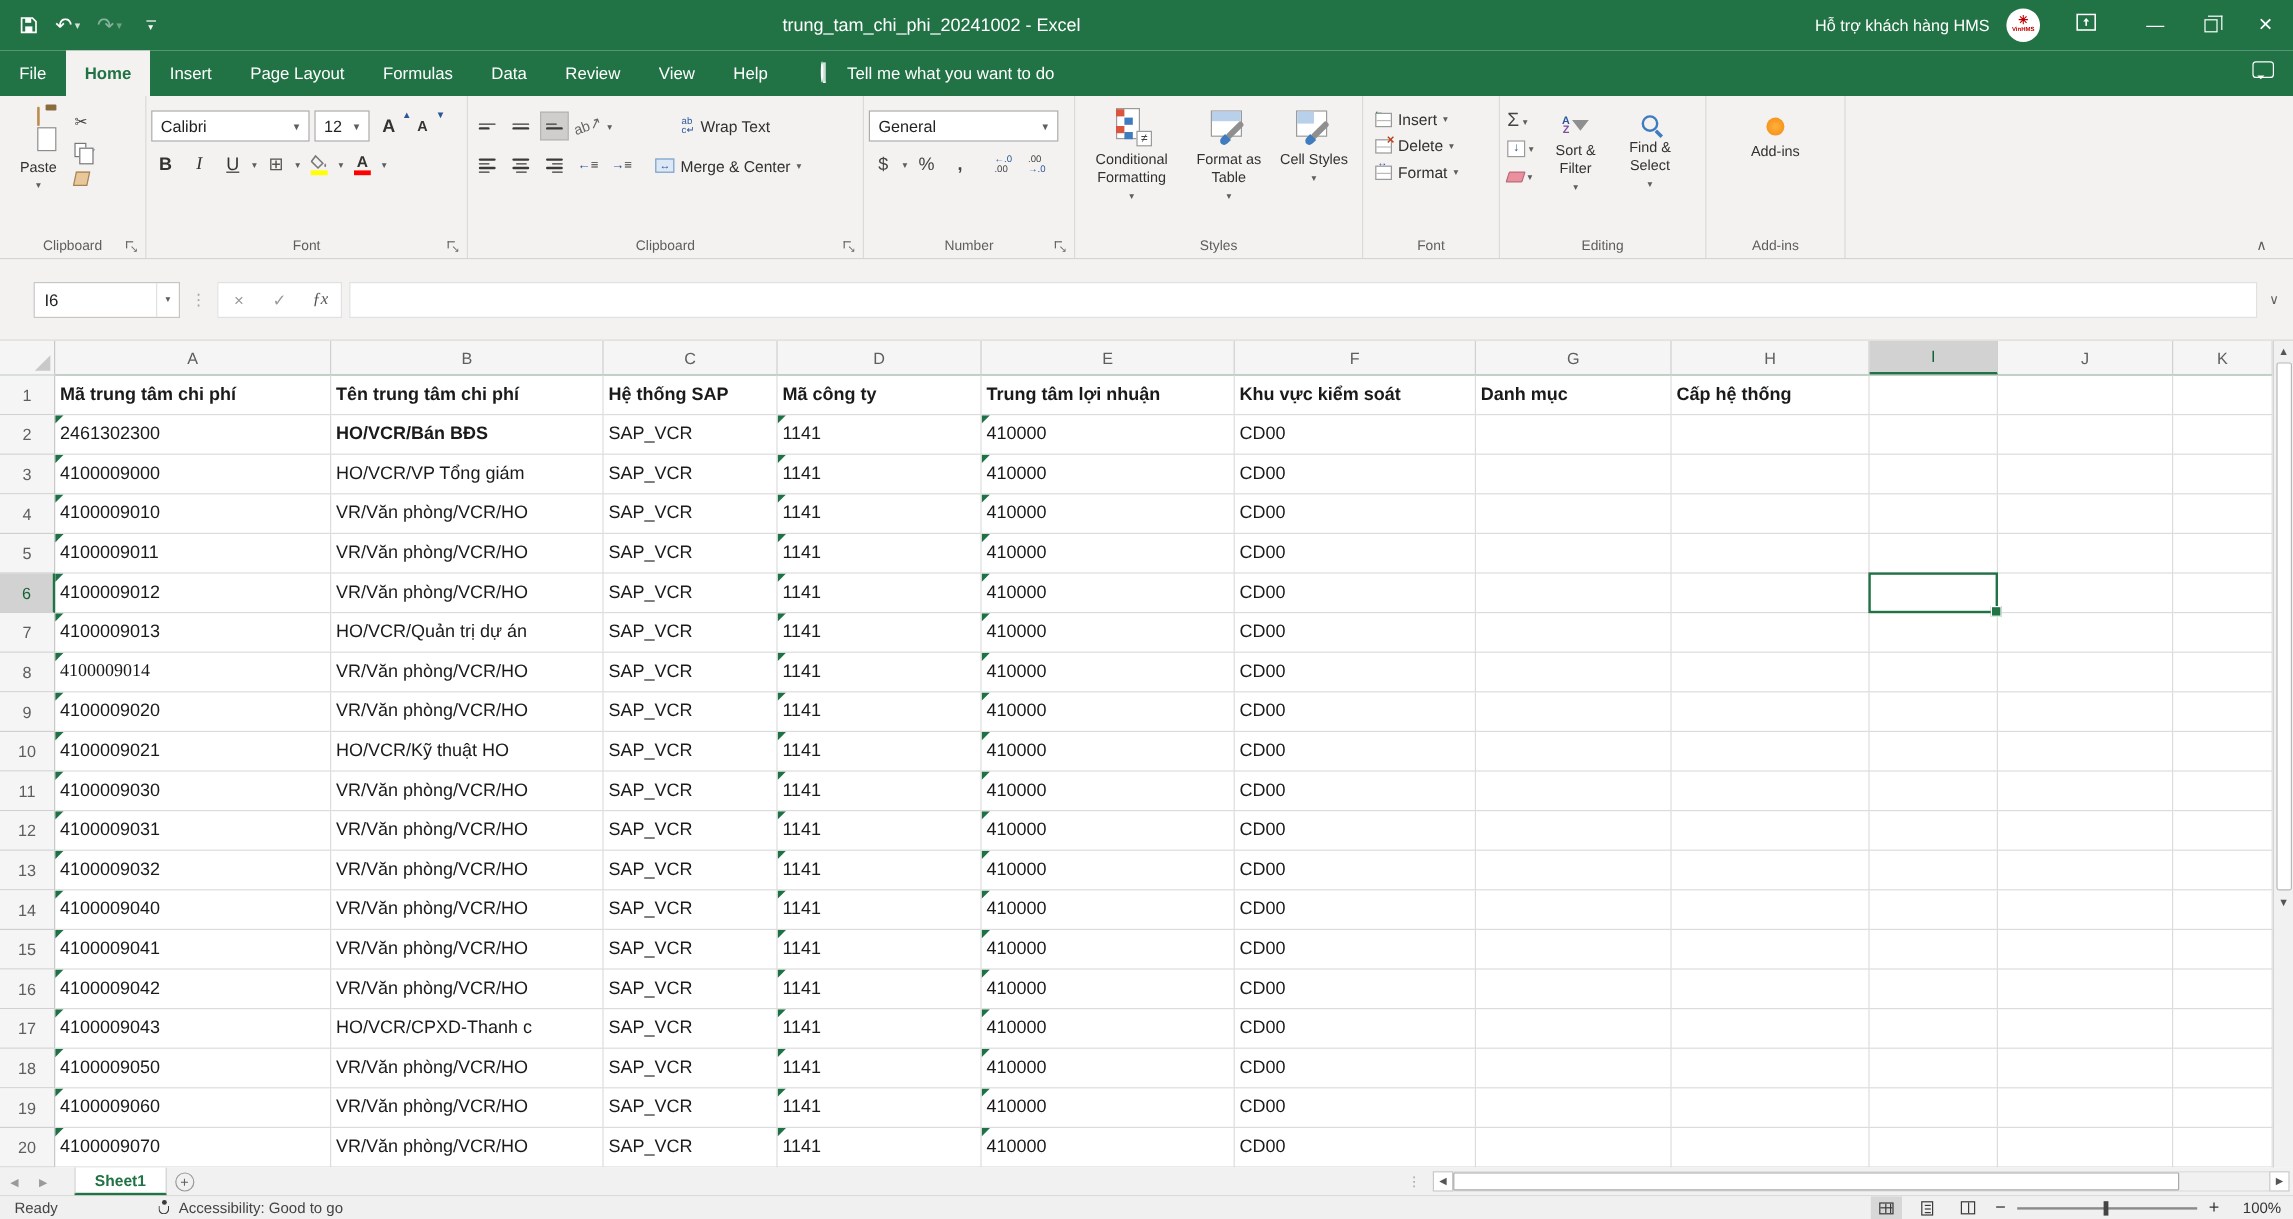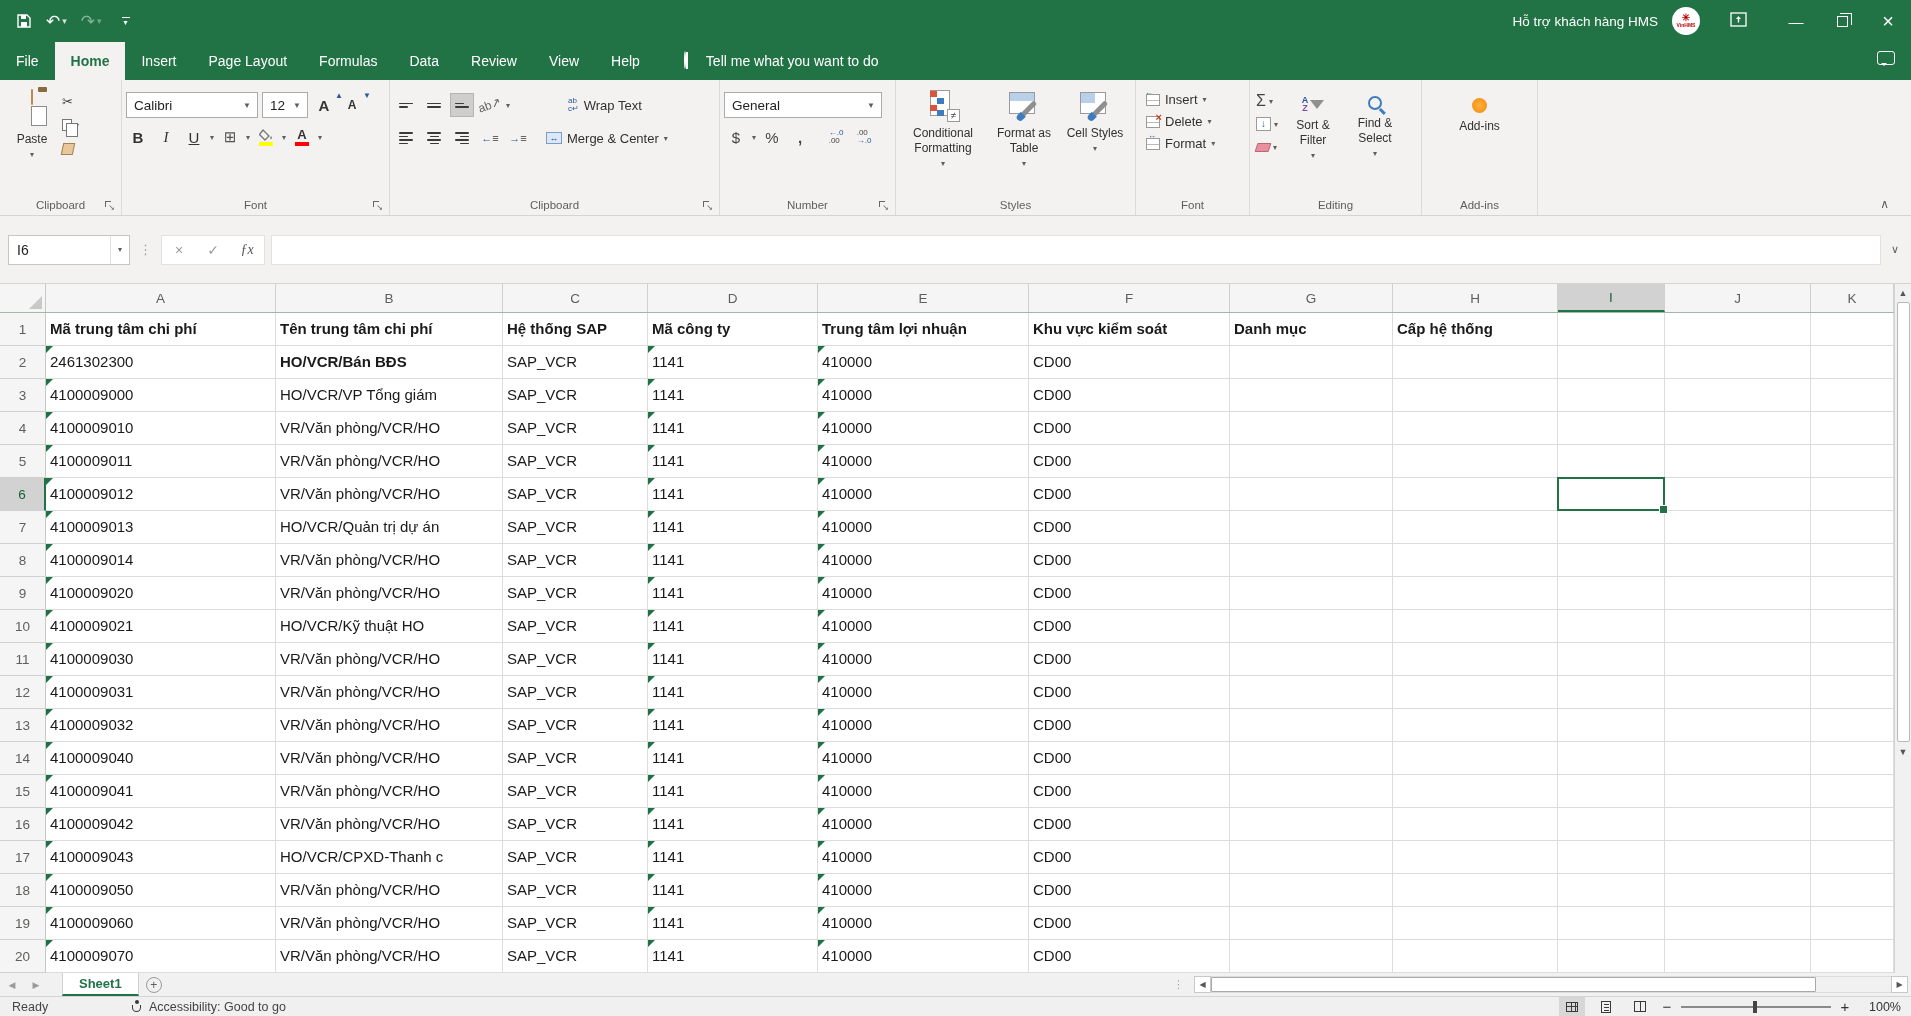--- a/index.html
+++ b/index.html
@@ -119,21 +119,21 @@
   .az { font-size:9px; line-height:8px; font-weight:bold; text-align:center; }
   .az .a { color:#2b579a; } .az .z { color:#7c4fa0; }
   .funnel { width:0; height:0; border-left:7px solid transparent; border-right:7px solid transparent; border-top:9px solid #8f8f8f; margin-left:2px; }
   .mag { width:14px; height:14px; border:2.5px solid #3f7bbf; border-radius:50%; position:relative; }
   .mag::after { content:""; position:absolute; width:7px; height:2.5px; background:#3f7bbf; transform:rotate(45deg); left:9px; top:12px; }
   .sf-icon { display:flex; align-items:center; }
   .addins-dot { width:15px; height:15px; border-radius:50%; background:radial-gradient(circle,#ffb13b 0%,#f7941d 70%,rgba(247,148,29,.25) 100%); }
 
   
   .formulabar { height:68px; background:#f3f2f1; display:flex; align-items:center; padding:0 8px; gap:6px; border-bottom:1px solid #d6d4d2; }
-  .namebox { width:122px; height:30px; background:#fff; border:1px solid #c8c6c4; display:flex; align-items:center; font-size:14px; color:#222; padding-left:8px; }
+  .namebox { width:122px; height:30px; background:#fff; border:1px solid #c8c6c4; display:flex; align-items:center; font-size:14px; color:#222; padding-left:8px;margin-left:20px; }
   .namebox .carea { margin-left:auto; font-size:8px; color:#605e5c; padding:0 7px; border-left:1px solid #e1e1e1; height:100%; display:flex; align-items:center; }
   .fdots { color:#a0a0a0; font-size:13px; letter-spacing:0; padding:0 3px; cursor:col-resize; }
   .fbtns { height:30px; background:#fff; border:1px solid #e1e1e1; display:flex; align-items:center; }
   .fbtn { width:34px; text-align:center; color:#9a9a9a; font-size:14px; cursor:pointer; }
   .fbtn.fx { color:#555; font-style:italic; font-family:"Liberation Serif",serif; }
   .finput { flex:1; height:30px; background:#fff; border:1px solid #e1e1e1; font-size:14px; padding:0 8px; display:flex; align-items:center; }
   .fexpand { color:#605e5c; font-size:11px; padding:0 4px; cursor:pointer; }
 
   
   .sheet-wrap { display:flex; height:689px; }
@@ -212,20 +212,21 @@
     </span>
     <span class="btn dim">
       <span style="font-size:17px">↷</span>
       <span class="caret-w">▾</span>
     </span>
     <span class="qat-custom">
       <span class="bar"></span>
       <span style="font-size:8px">▾</span>
     </span>
   </div>
+  <div class="title-center">trung_tam_chi_phi_20241002 - Excel</div>
   <div class="tb-right">
     <span class="account-name">Hỗ trợ khách hàng HMS</span>
     <span class="avatar">
       <span class="mark">✳</span>
       <span class="vtxt">VinHMS</span>
     </span>
     <span class="ribbon-opts">
       <svg width="17" height="15" viewBox="0 0 17 15">
           <rect x="1" y="1" width="15" height="13" fill="none" stroke="#fff" stroke-width="1.3"></rect>
           <path d="M8.5 4 L11 7 H6z" fill="#fff"></path>
@@ -692,21 +693,21 @@
           <span class="cell err" style="width: 211px;">410000</span>
           <span class="cell" style="width: 201px;">CD00</span>
           <span class="cell" style="width: 163px;"></span>
           <span class="cell" style="width: 165px;"></span>
           <span class="cell" style="width: 107px;"></span>
           <span class="cell" style="width: 146px;"></span>
           <span class="cell" style="width: 83px;"></span>
         </div>
         <div class="grow">
           <span class="rowhead">8</span>
-          <span class="cell err" style="width: 230px;">4100009014</span>
+          <span class="cell err" style="width: 230px; font-family: Liberation Serif, serif;">4100009014</span>
           <span class="cell" style="width: 227px;">VR/Văn phòng/VCR/HO</span>
           <span class="cell" style="width: 145px;">SAP_VCR</span>
           <span class="cell err" style="width: 170px;">1141</span>
           <span class="cell err" style="width: 211px;">410000</span>
           <span class="cell" style="width: 201px;">CD00</span>
           <span class="cell" style="width: 163px;"></span>
           <span class="cell" style="width: 165px;"></span>
           <span class="cell" style="width: 107px;"></span>
           <span class="cell" style="width: 146px;"></span>
           <span class="cell" style="width: 83px;"></span>

